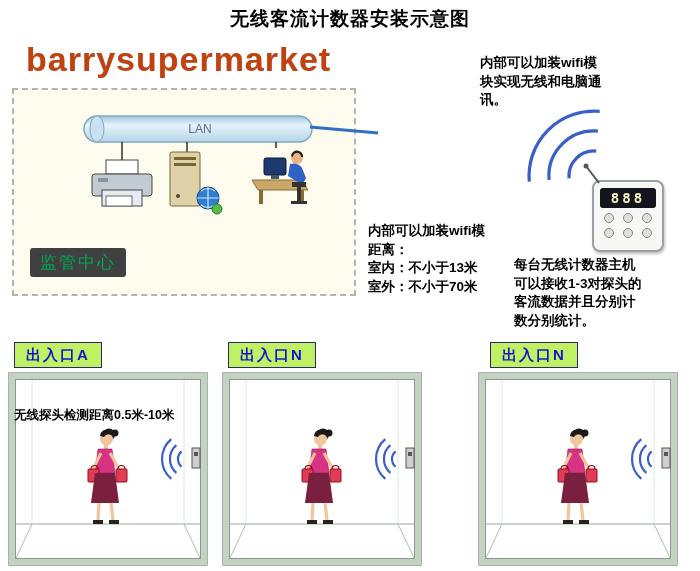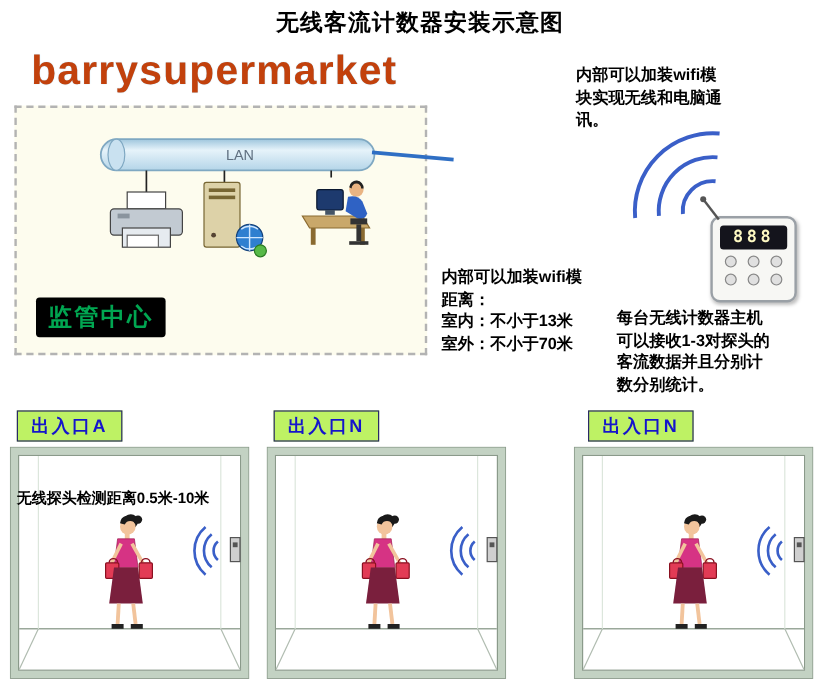--- a/index.html
+++ b/index.html
@@ -4,21 +4,21 @@
 <style>
   html,body{margin:0;padding:0;background:#fff;}
   #page{position:relative;width:700px;height:571px;background:#ffffff;overflow:hidden;
         font-family:"Liberation Sans",sans-serif;color:#000;}
   .abs{position:absolute;}
   #title{top:6px;left:0;right:0;text-align:center;font-size:19px;font-weight:bold;letter-spacing:1px;}
   #watermark{left:26px;top:40px;font-size:34px;font-weight:bold;color:#c2410c;letter-spacing:1px;
              text-shadow:0 0 1px #aadcf8;}
   #monitor-box{left:12px;top:88px;width:344px;height:208px;border:2px dashed #b3b3b3;
                background:#fdfcee;box-sizing:border-box;}
-  #center-label{left:16px;top:158px;background:#000000;color:#00a651;font-size:20px;font-weight:bold;
+  #center-label{left:16px;top:158px;background:#404040;color:#00a651;font-size:17px;font-weight:normal;
                 padding:3px 10px;border-radius:3px;letter-spacing:2px;}
   #cloud{left:366px;top:88px;width:150px;height:94px;}
   #cloud-label{top:38px;left:0;width:100%;text-align:center;font-weight:bold;font-size:15px;color:#1f3864;}
   .note{position:absolute;font-weight:bold;font-size:13.5px;line-height:1.38;white-space:pre-line;}
   #note-wifi{left:480px;top:54px;width:212px;}
   #note-distance{left:368px;top:222px;width:220px;}
   #note-host{left:514px;top:256px;width:184px;}
   #device{left:592px;top:180px;width:72px;height:72px;background:#f7f7f4;border:2px solid #9aa0a6;
           border-radius:8px;box-shadow:1px 2px 3px rgba(0,0,0,.25);box-sizing:border-box;}
   #device-display{margin:6px 6px 4px;height:20px;background:#14141c;border-radius:3px;color:#fef9c3;

